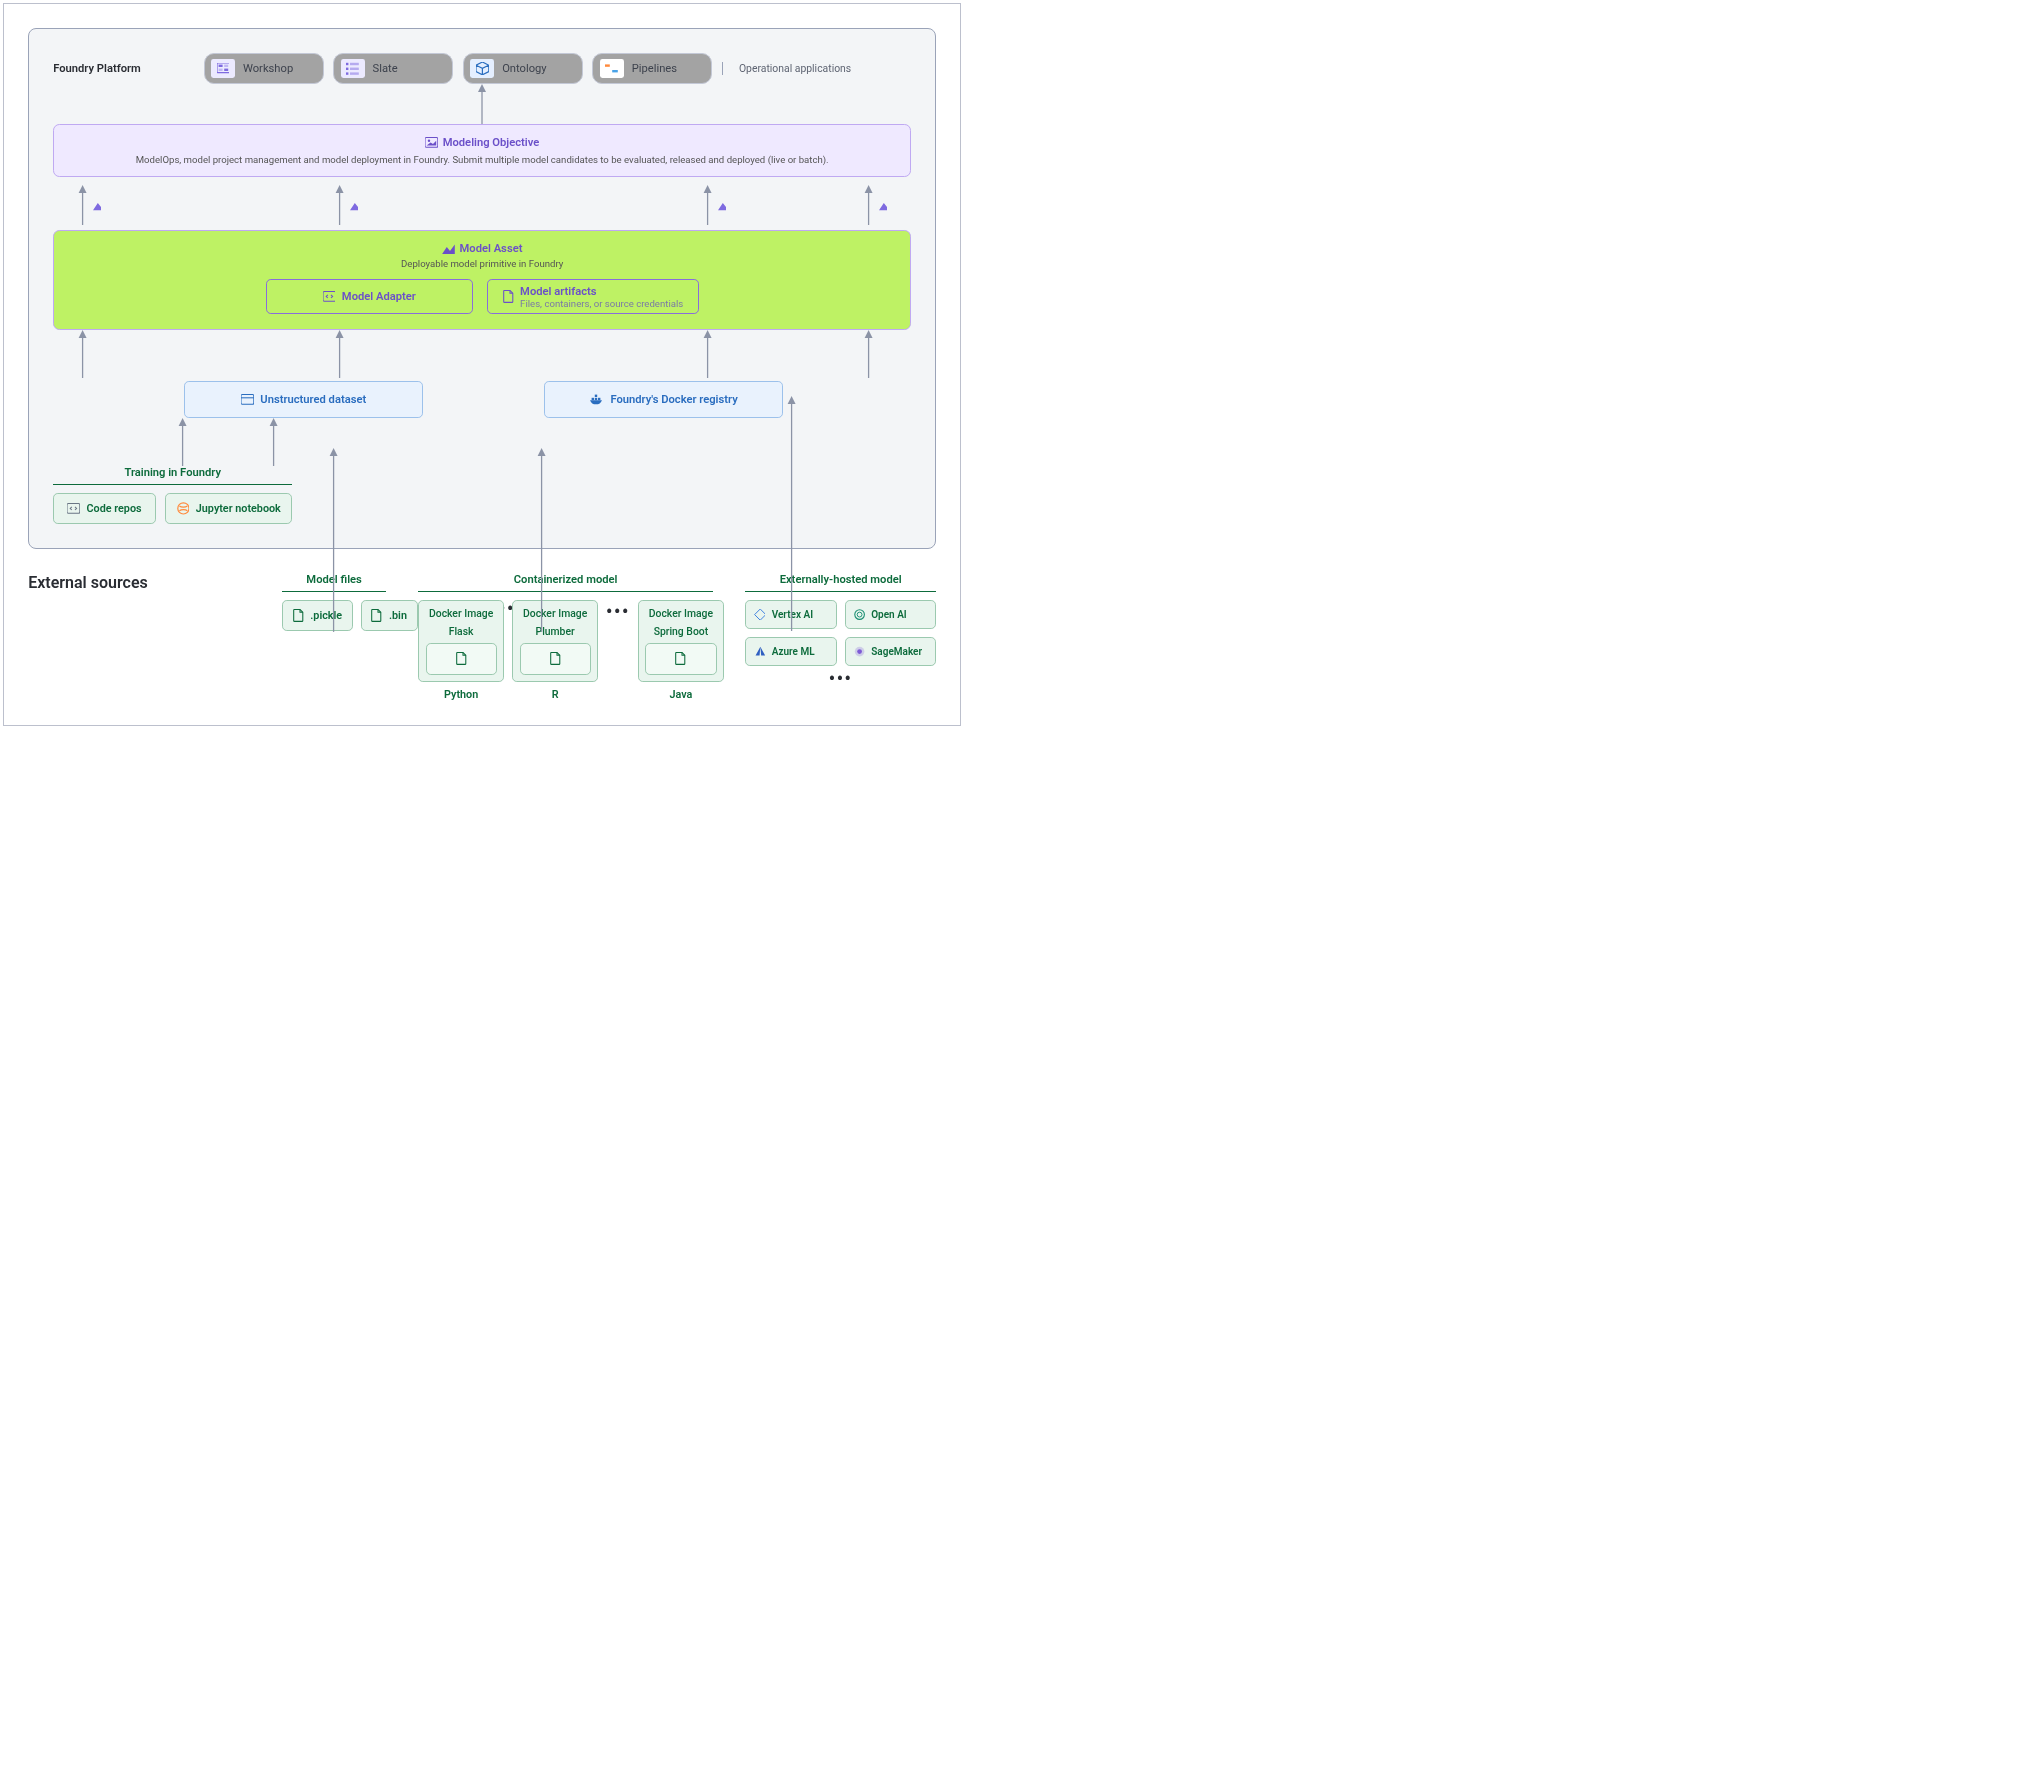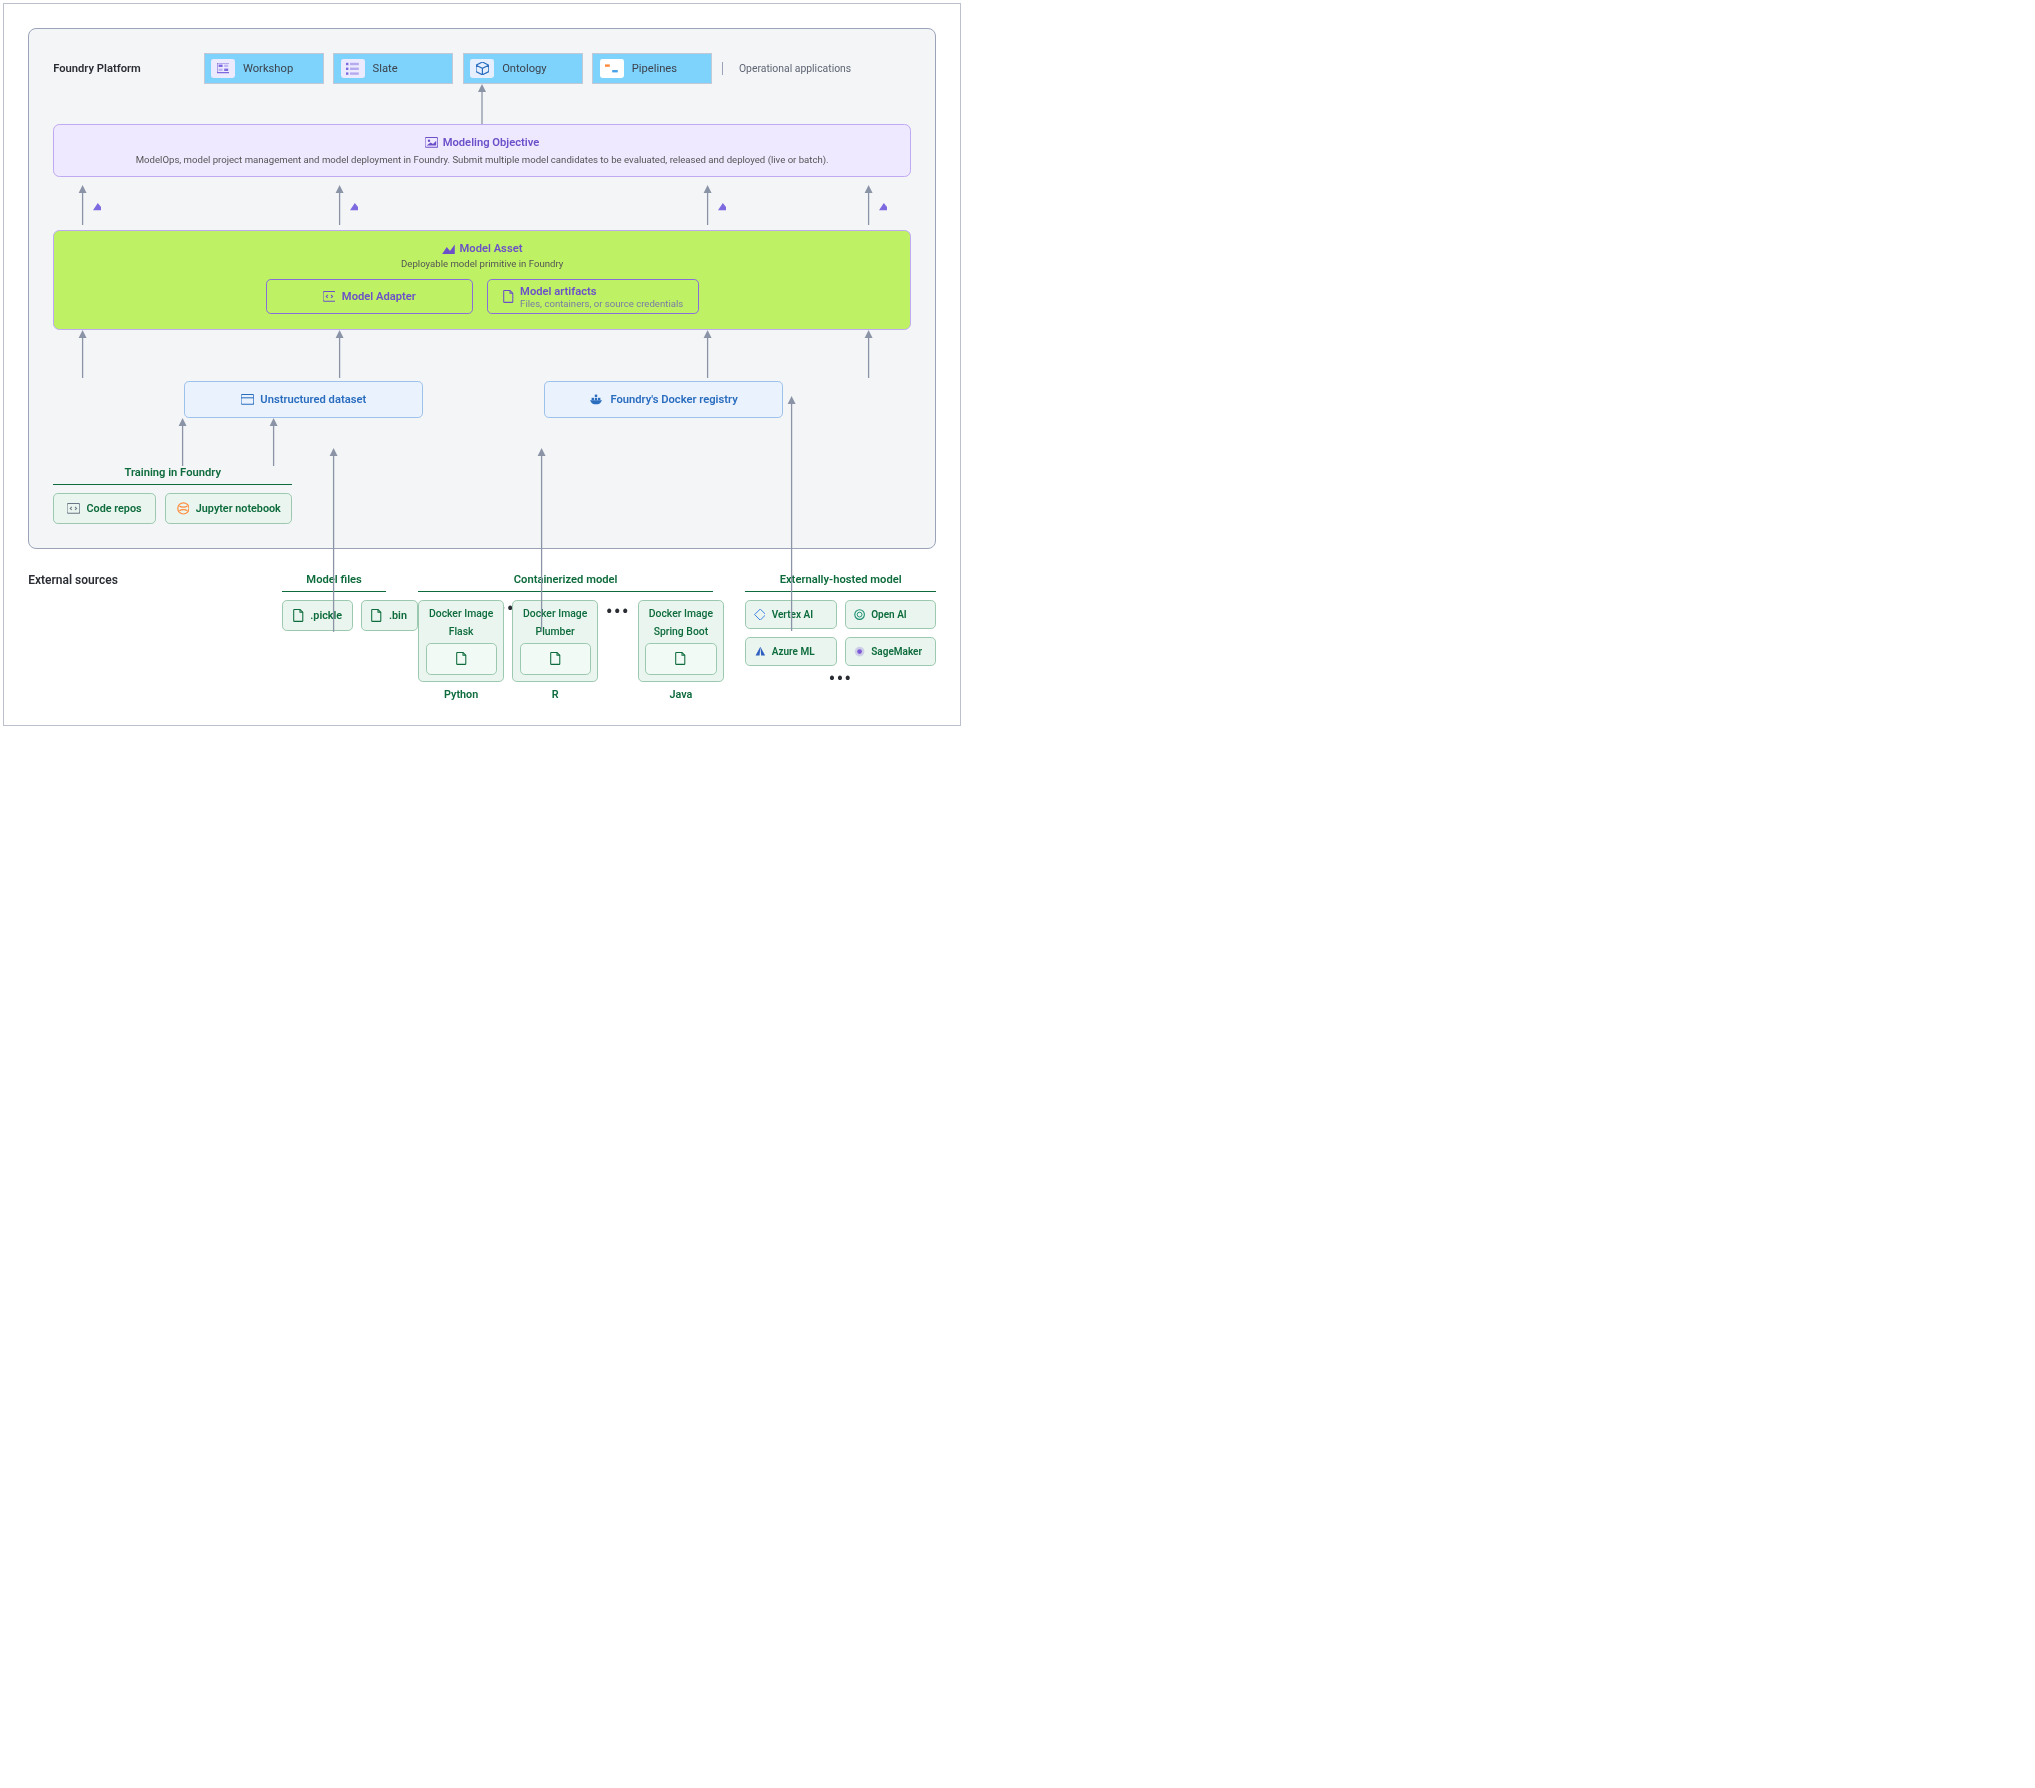--- a/index.html
+++ b/index.html
@@ -36,23 +36,23 @@
   }
   .tile-row {
     display: flex;
     gap: 9.6px;
     align-items: center;
   }
   .tile {
     display: flex;
     align-items: center;
     gap: 8px;
-    background: #7dd3fc;
+    background: #a3a3a3;
     border: 0.8px solid #c3c8d6;
-    border-radius: 0;
+    border-radius: 10px;
     padding: 4.8px 6.4px;
     font-size: 11.2px;
     color: #3d424d;
     min-width: 120px;
   }
   .tile .icon-chip {
     width: 24px;
     height: 19px;
     border-radius: 2.4px;
     display: flex;
@@ -202,21 +202,21 @@
   }
   .dots { font-size: 17.6px; font-weight: 700; color:#2a2d33; display:flex; align-items:center; letter-spacing:1.6px; height: 16px; justify-content: center;}
   .lang-label { text-align:center; color:#0d6b3c; font-size:10.8px; font-weight:600; margin-top:6.4px; }
 
   .external-row {
     display: flex;
     gap: 32px;
     margin-top: 24px;
     align-items: flex-start;
   }
-  .ext-label { font-weight: 600; font-size: 12px; color: #2a2d33; width: 136px; padding-top: 0;}
+  .ext-label { font-weight: 600; font-size: 16px; color: #2a2d33; width: 136px; padding-top: 0;}
 
   svg.arrow { overflow: visible; }
   svg.arrow line { stroke: #8b93a6; stroke-width: 1.6; }
   svg.arrow polygon { fill: #8b93a6; }
   .row-arrows {
     display:flex;
     padding: 0 24px;
     margin-top: 8px;
     justify-content: space-between;
   }

